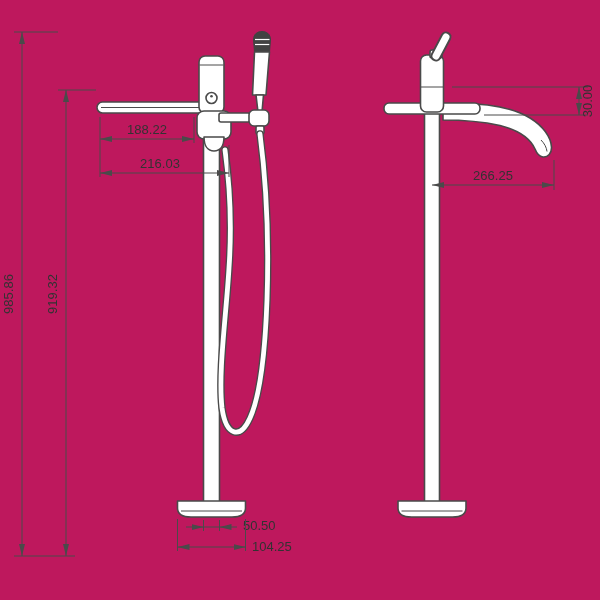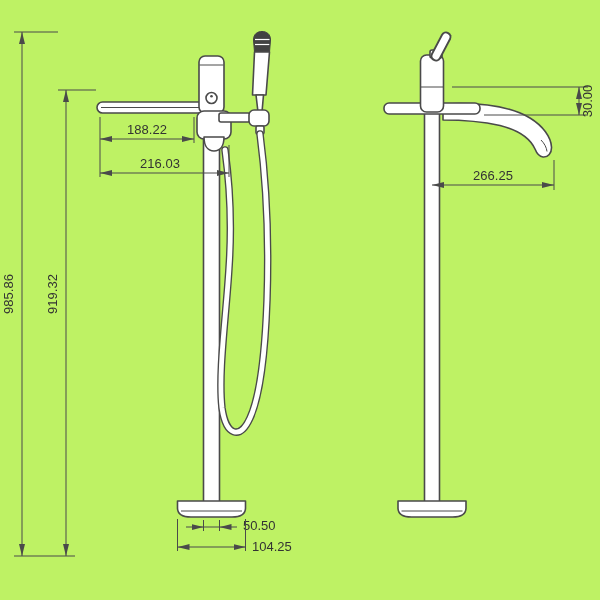--- a/index.html
+++ b/index.html
@@ -1,17 +1,17 @@
 <!DOCTYPE html>
 <html><head>
 <meta charset="utf-8">
 <style>
   html,body{margin:0;padding:0;background:#fff;}
   .page{
-    width:600px;height:600px;background:#bef264;position:relative;
+    width:600px;height:600px;background:#be185d;position:relative;
     font-family:"Liberation Sans",sans-serif;overflow:hidden;
   }
   svg{position:absolute;left:0;top:0;}
   .outline{fill:#ffffff;stroke:#4a4a4a;stroke-width:1.6;stroke-linejoin:round;}
   .solid{fill:#424242;stroke:#424242;stroke-width:1;stroke-linejoin:round;}
   .thin{fill:none;stroke:#4a4a4a;stroke-width:1;}
   .dimline{fill:none;stroke:#4a4a4a;stroke-width:1;}
   .hose-outer{fill:none;stroke:#4a4a4a;stroke-width:7.5;stroke-linecap:round;}
   .hose-inner{fill:none;stroke:#ffffff;stroke-width:4.8;stroke-linecap:round;}
   .lever-outer{fill:none;stroke:#4a4a4a;stroke-width:11;stroke-linecap:round;}

